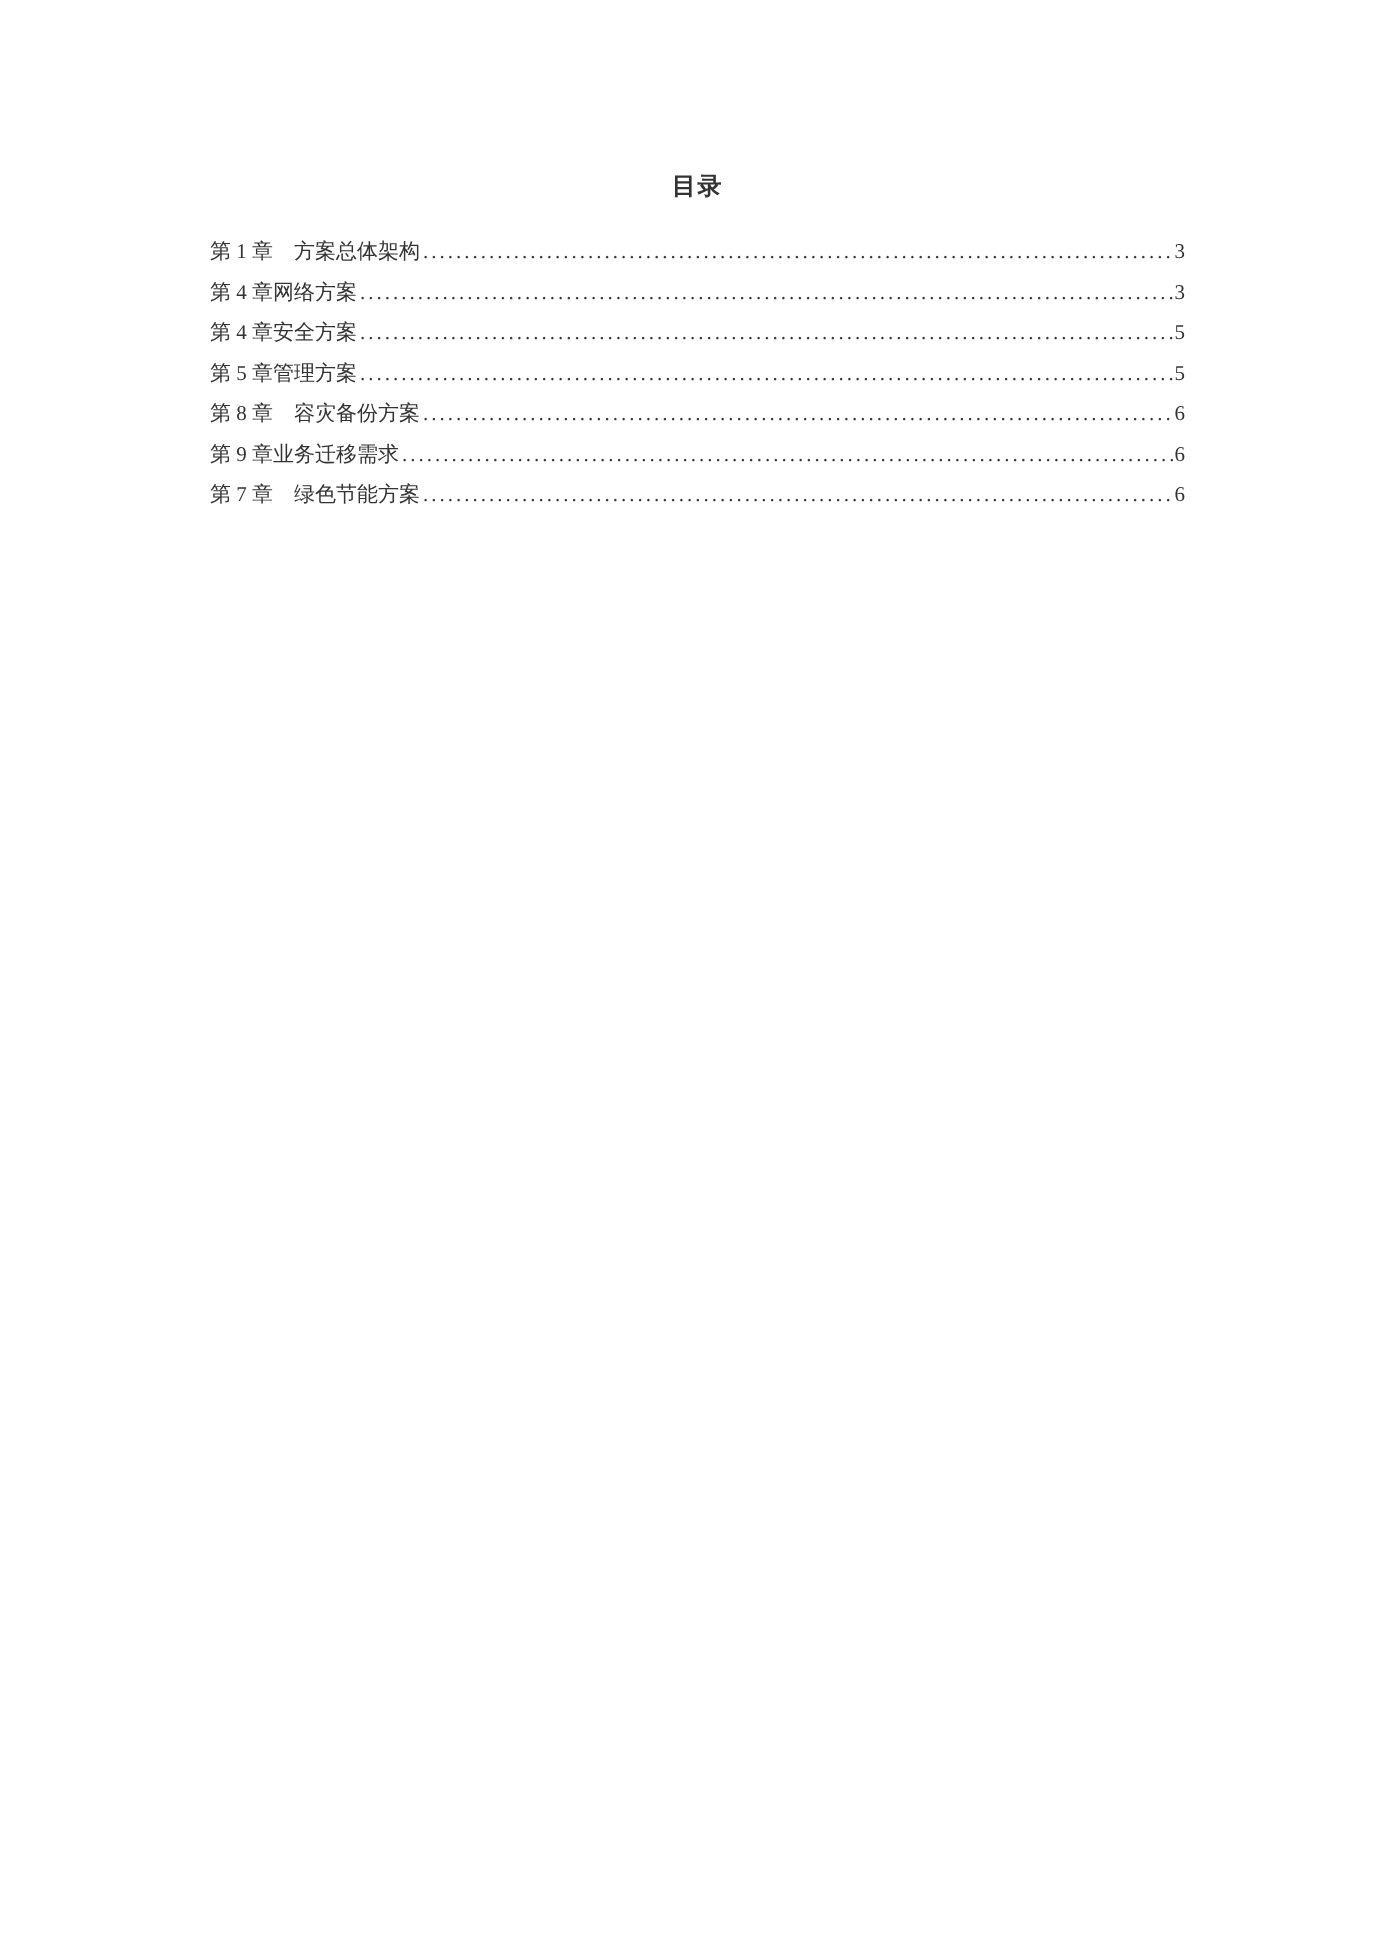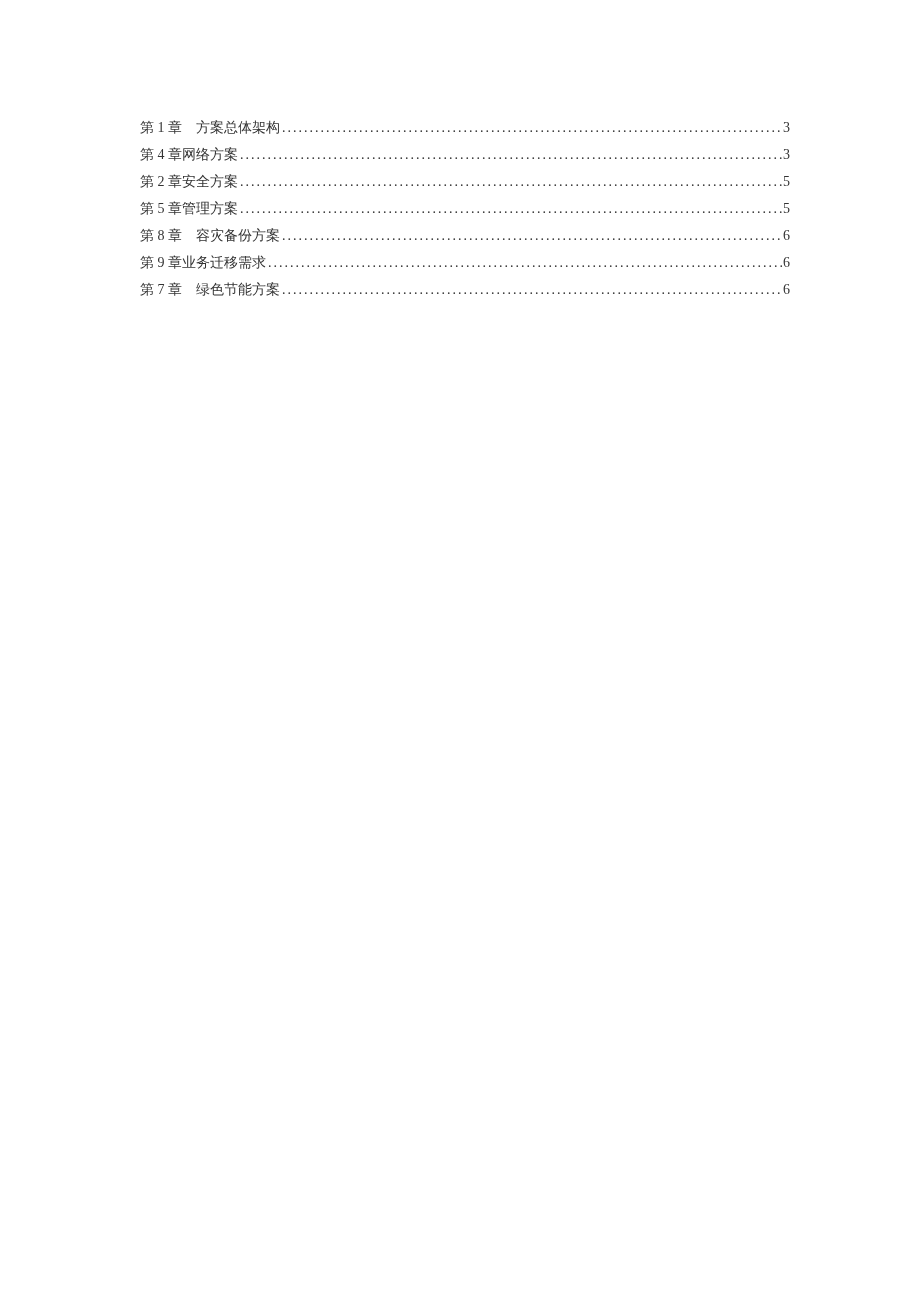--- a/index.html
+++ b/index.html
@@ -53,33 +53,34 @@
       content: ".....................................................................................................................................................";
     }
     .toc-page {
       flex-shrink: 0;
     }
   </style>
 </head>
 <body>
 
 <div class="page">
+  <h1 class="toc-title">目录</h1>
   <ul class="toc-list">
     <li class="toc-item">
       <span class="toc-label">第 1 章　方案总体架构</span>
       <span class="toc-dots"></span>
       <span class="toc-page">3</span>
     </li>
     <li class="toc-item">
       <span class="toc-label">第 4 章网络方案</span>
       <span class="toc-dots"></span>
       <span class="toc-page">3</span>
     </li>
     <li class="toc-item">
-      <span class="toc-label">第 2 章安全方案</span>
+      <span class="toc-label">第 4 章安全方案</span>
       <span class="toc-dots"></span>
       <span class="toc-page">5</span>
     </li>
     <li class="toc-item">
       <span class="toc-label">第 5 章管理方案</span>
       <span class="toc-dots"></span>
       <span class="toc-page">5</span>
     </li>
     <li class="toc-item">
       <span class="toc-label">第 8 章　容灾备份方案</span>

